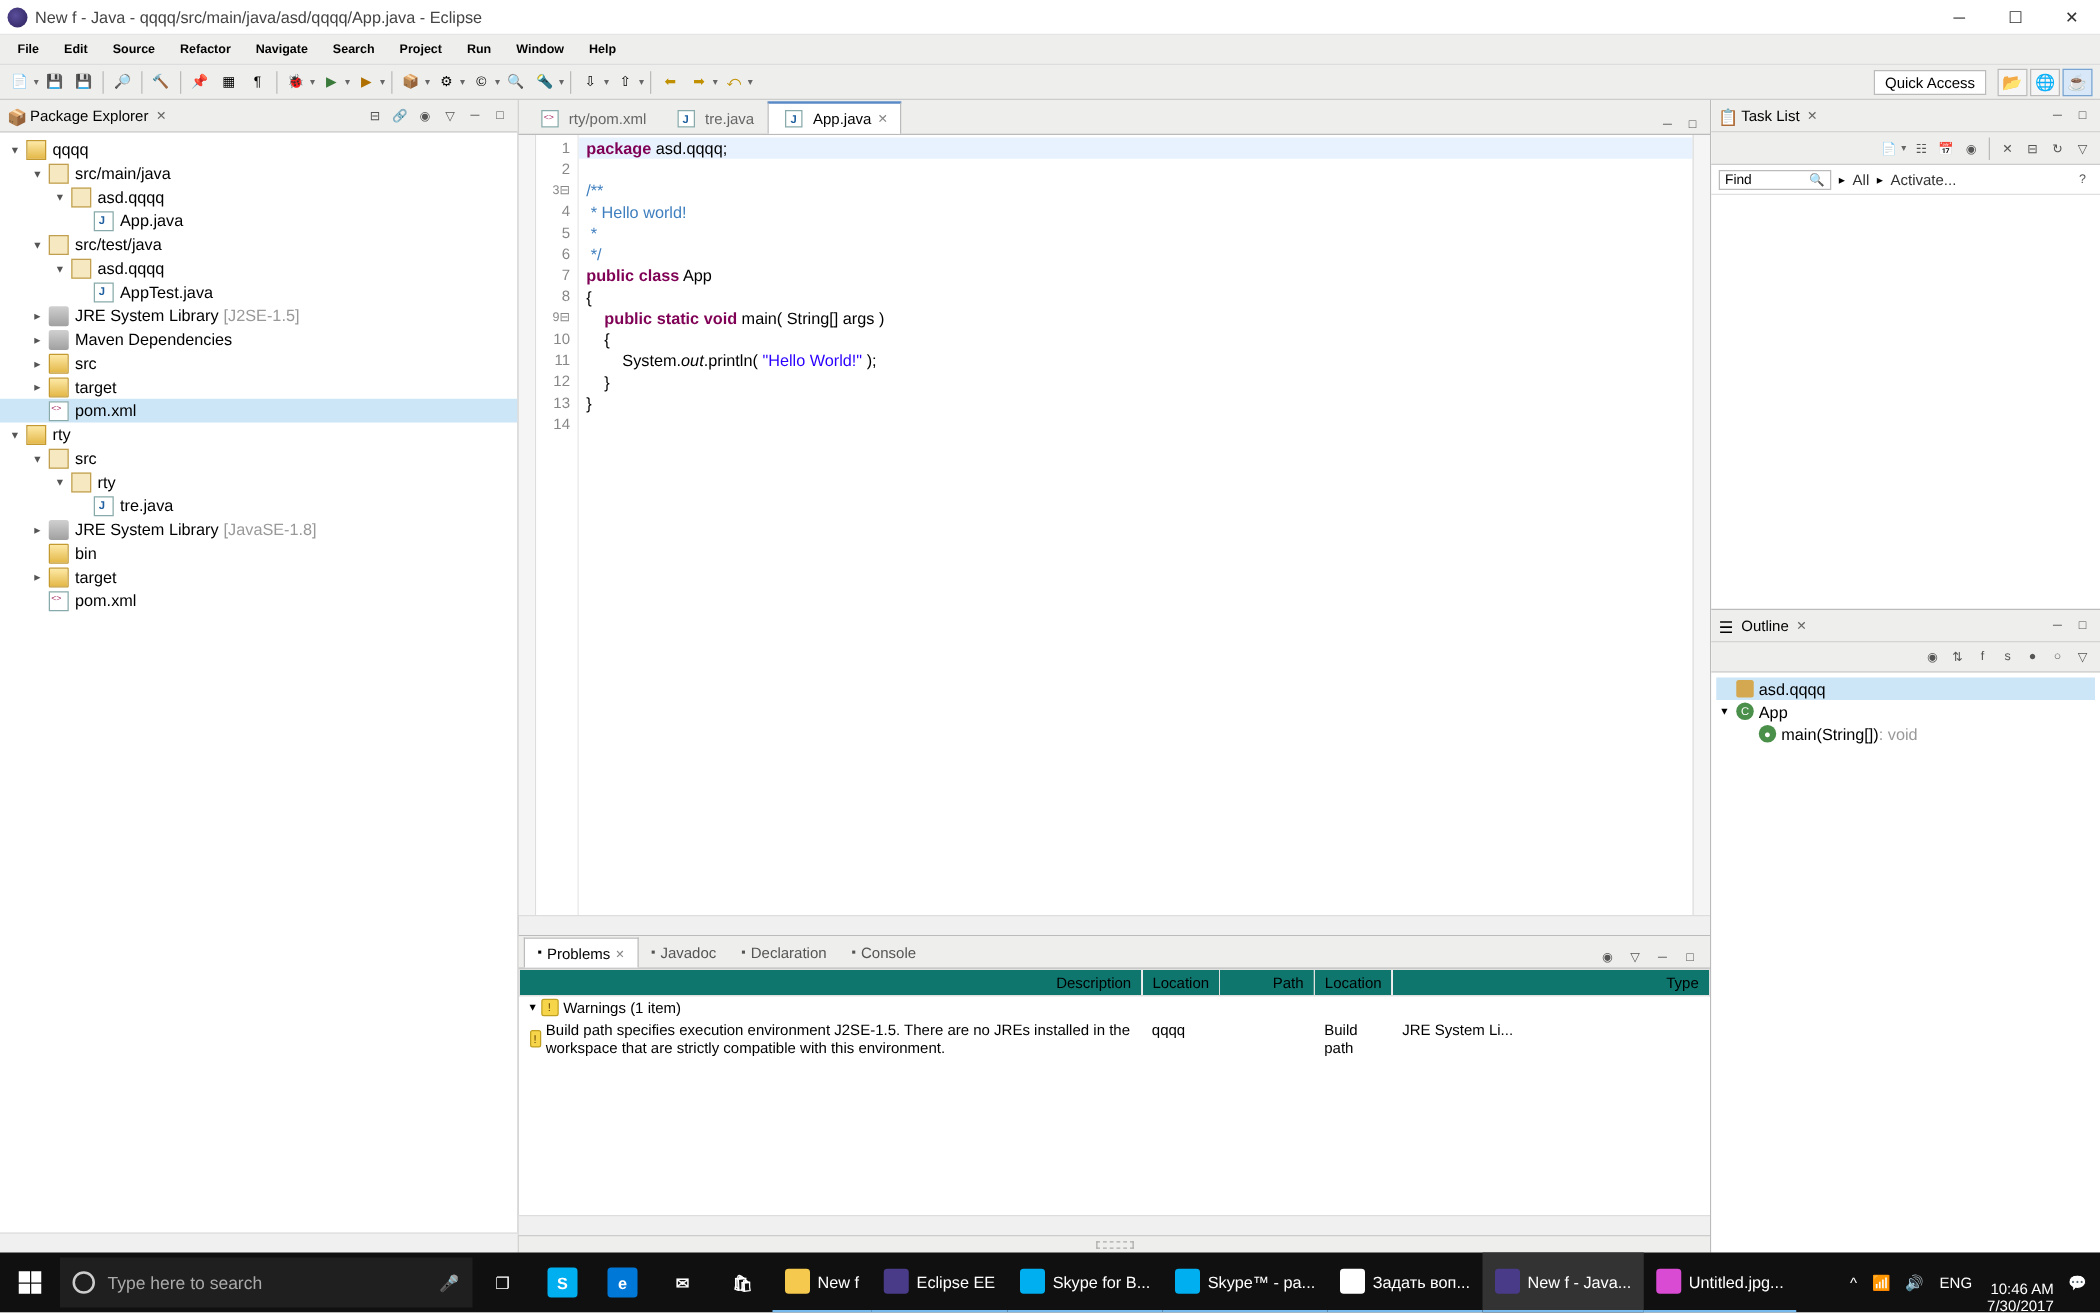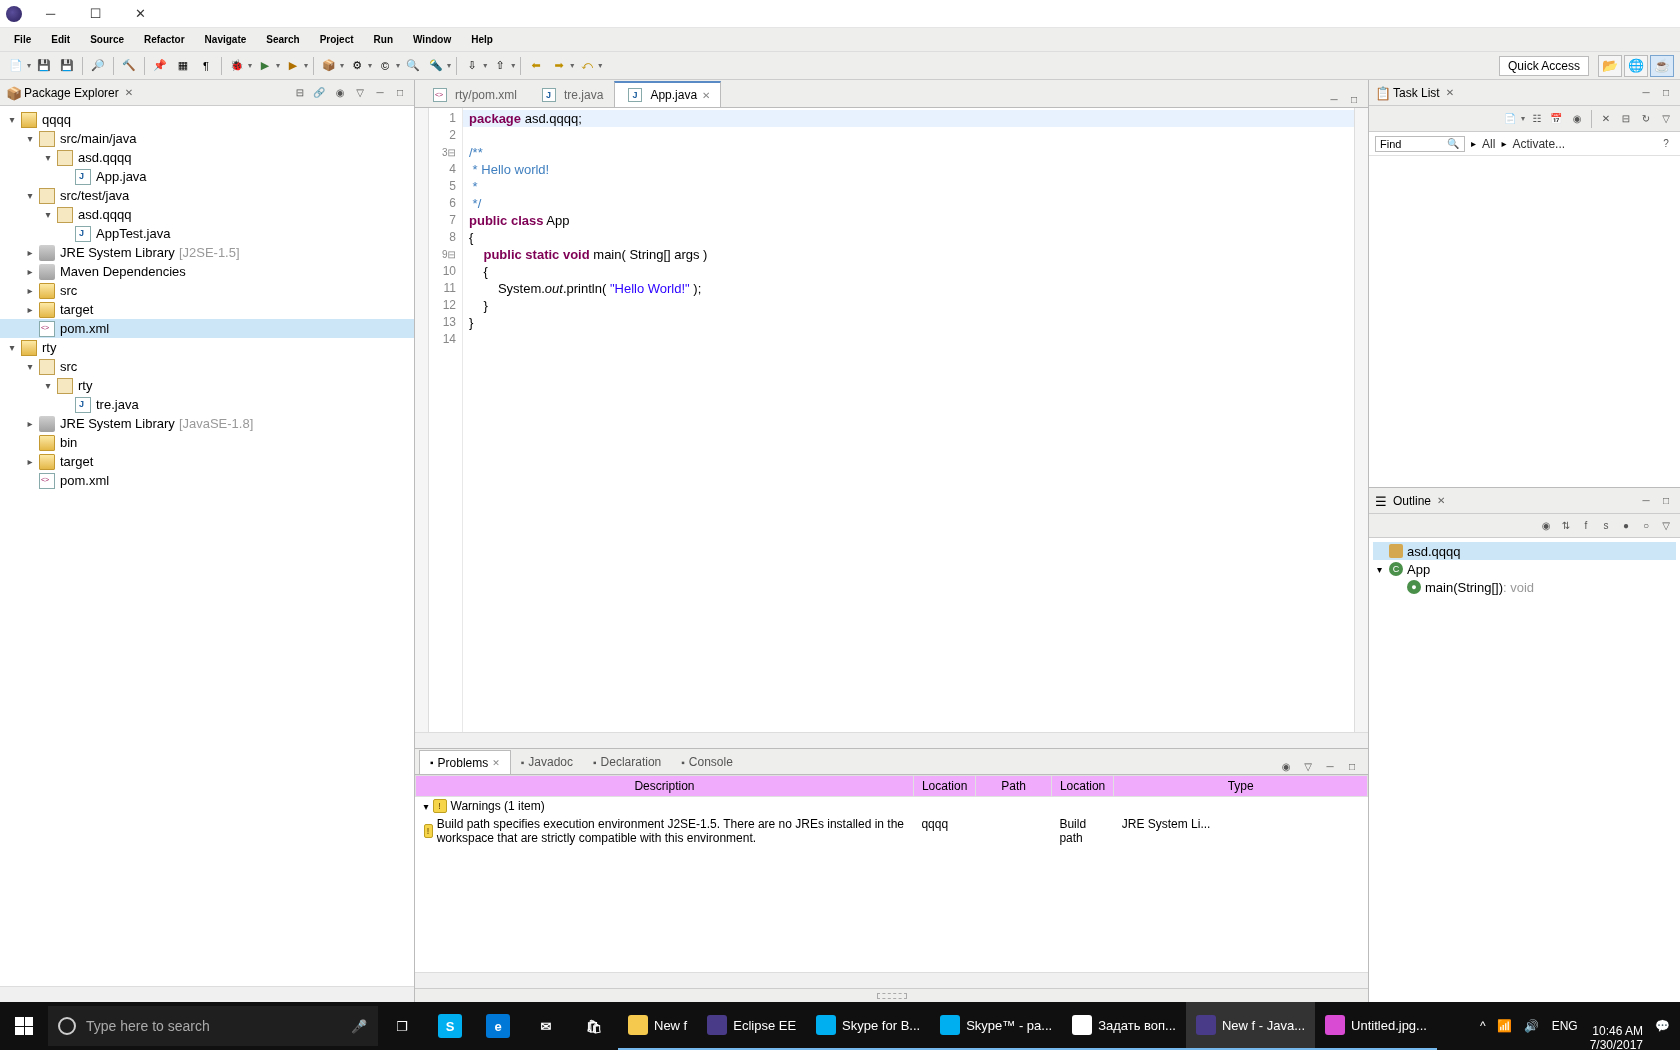--- a/index.html
+++ b/index.html
@@ -98,21 +98,21 @@
     
     
     .bottom-panel { height: 240px; background:#fff; border-top:1px solid #bbb; display:flex; flex-direction:column; }
     .bp-tabs { height: 26px; background:#eeeeec; display:flex; align-items:flex-end; border-bottom:1px solid #bbb; padding-left:4px; }
     .bp-tab { height:24px; padding: 0 10px; display:flex; align-items:center; gap:4px; font-size:12px; cursor:pointer; color:#555; }
     .bp-tab.active { background:#fff; border:1px solid #bbb; border-bottom:none; color:#000; }
     .bp-tools { margin-left:auto; display:flex; gap:6px; padding-right:8px; }
     .bp-status { height: 22px; padding: 3px 8px; font-size: 12px; color:#444; }
     .bp-table { flex:1; overflow:auto; }
     .bp-table table { width: 100%; border-collapse:collapse; font-size:12px; }
-    .bp-table th { text-align:center; padding: 3px 8px; background:#f0abfc; border:1px solid #e0e0e0; font-weight:normal; position:relative; }
+    .bp-table th { text-align:right; padding: 3px 8px; background:#0f766e; border:1px solid #e0e0e0; font-weight:normal; position:relative; }
     .bp-table td { padding: 2px 8px; vertical-align:top; }
     .bp-row { display:flex; align-items:center; gap:4px; }
     .bp-indent { padding-left: 28px; }
     .bp-indent2 { padding-left: 46px; }
     .warn-ic { width:14px; height:14px; background:#f7d54a; border:1px solid #c0a020; border-radius:2px; font-size:9px; display:inline-flex; align-items:center; justify-content:center; color:#604000; }
     .bp-scroll { height:16px; background:#f0f0f0; border-top:1px solid #ddd; }
     
     
     .trim { height: 14px; background:#eeeeec; border-top:1px solid #ccc; display:flex; align-items:center; justify-content:center; }
     .trim .grip { width: 30px; height: 6px; border:1px dashed #aaa; }
@@ -134,20 +134,21 @@
     .tb-tray { margin-left:auto; display:flex; align-items:center; gap:12px; padding:0 10px; font-size:12px; }
     .tray-ic { cursor:pointer; }
     .tb-time { text-align:right; line-height:14px; font-size:12px;margin-top:24px; }
     .app-ic { width:24px; height:24px; border-radius:3px; display:flex; align-items:center; justify-content:center; font-size:13px; font-weight:bold; }
   </style>
 </head>
 <body>
 
 <div class="title-bar">
   <span class="eclipse-icon"></span>
+  <span class="title">New f - Java - qqqq/src/main/java/asd/qqqq/App.java - Eclipse</span>
   <div class="win-controls">
     <div class="win-btn">─</div>
     <div class="win-btn">☐</div>
     <div class="win-btn close">✕</div>
   </div>
 </div>
 
 <div class="menu-bar" id="menu-bar">
     <div class="menu-item">File</div>
     <div class="menu-item">Edit</div>

